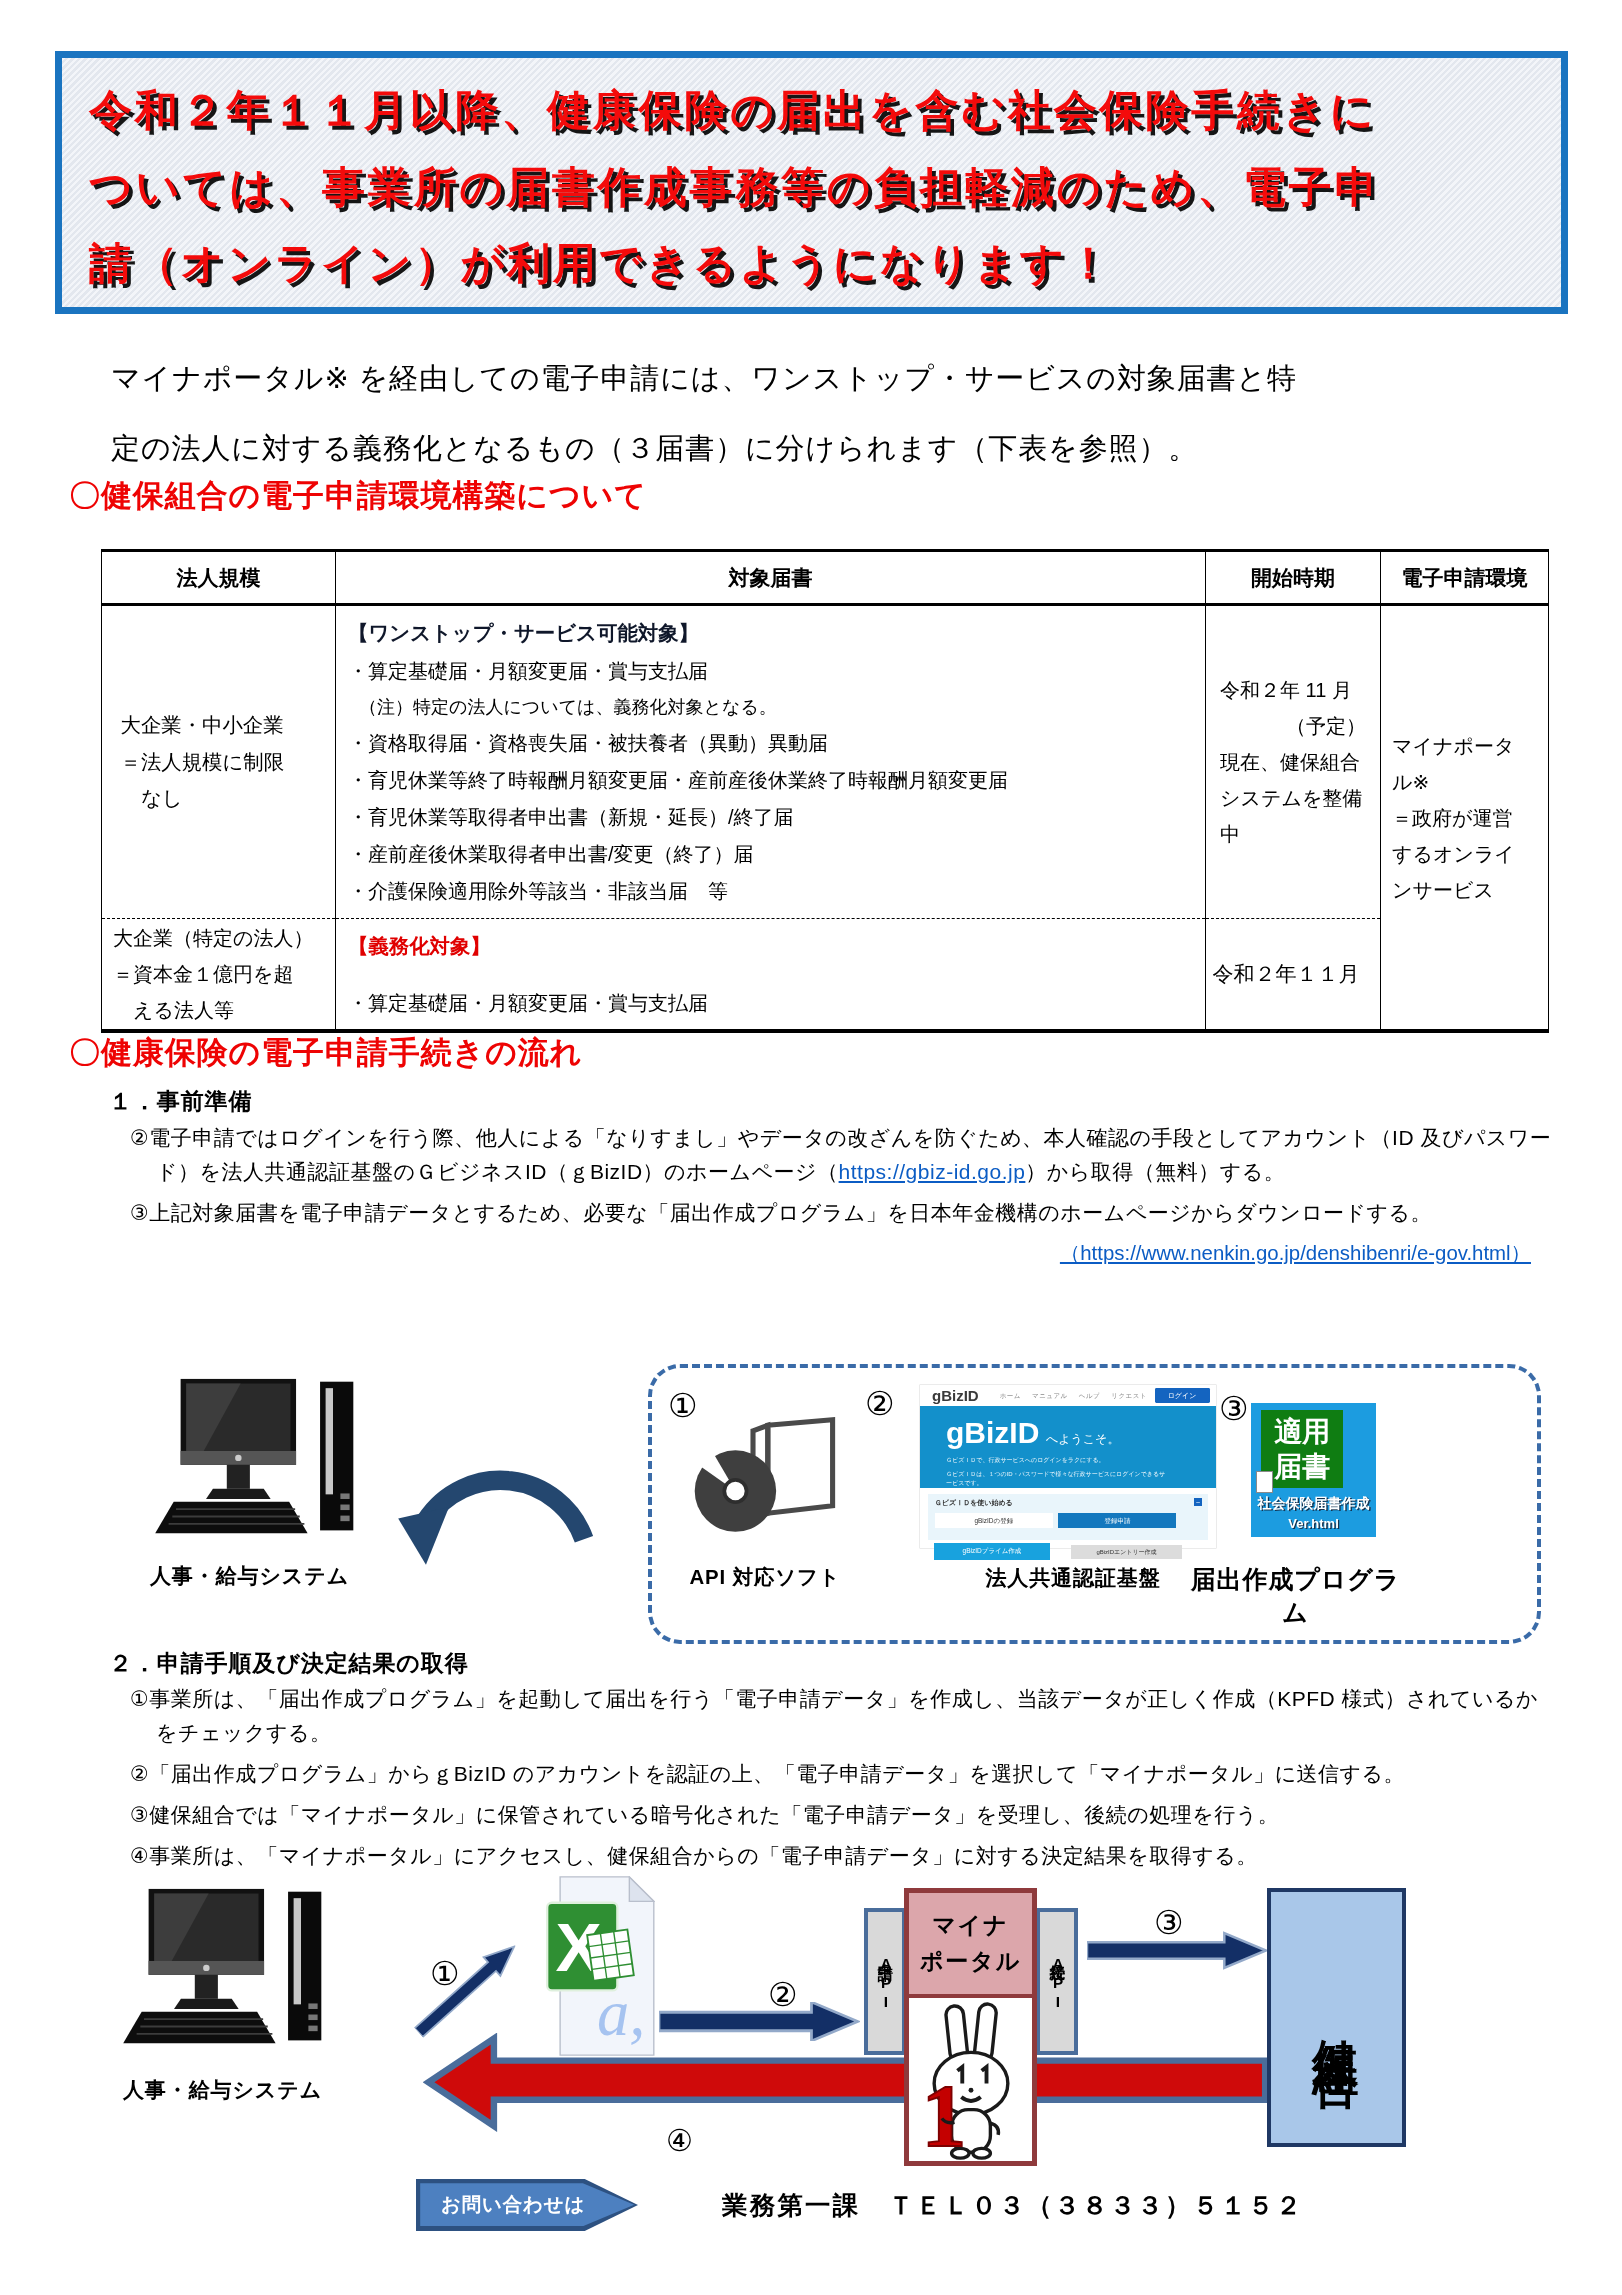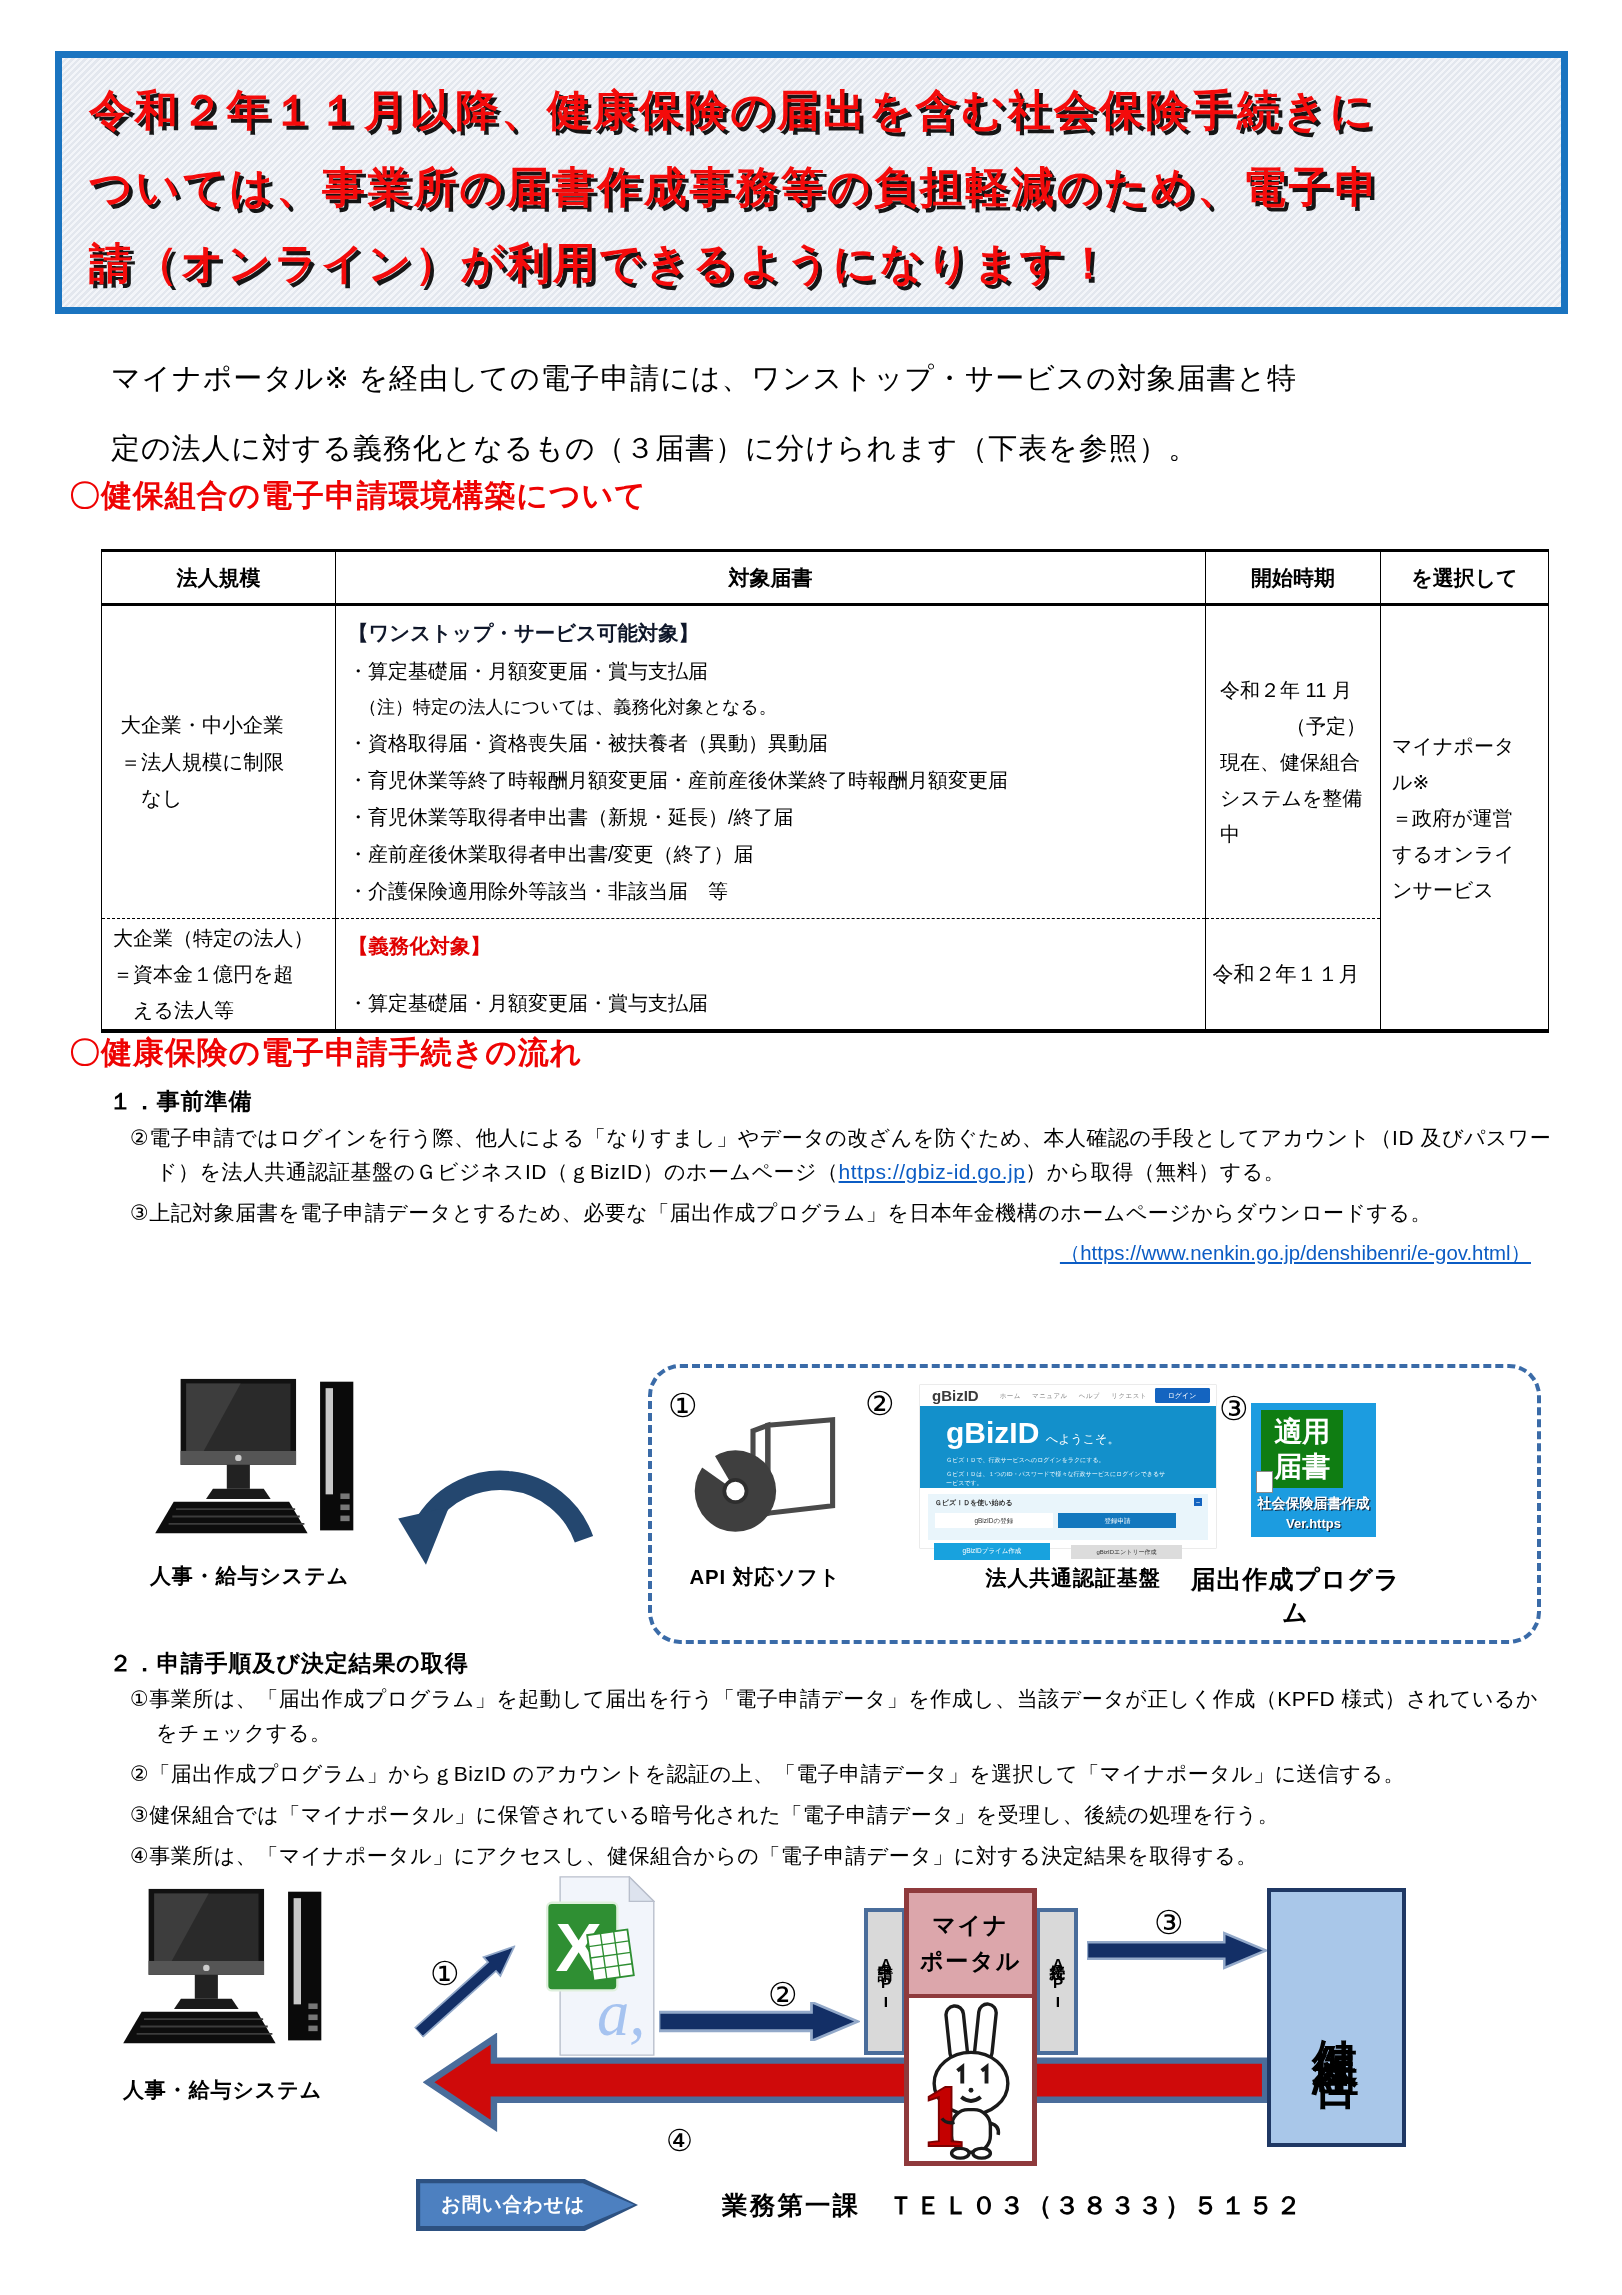--- a/index.html
+++ b/index.html
@@ -126,21 +126,21 @@
         <col style="width:234px">
         <col style="width:870px">
         <col style="width:175px">
         <col style="width:168px">
       </colgroup>
     <tbody>
         <tr>
       <th>法人規模</th>
       <th>対象届書</th>
       <th>開始時期</th>
-      <th>を選択して</th>
+      <th>電子申請環境</th>
     </tr>
     <tr class="r1">
       <td class="scale-cell pre">大企業・中小企業
 ＝法人規模に制限
 　なし</td>
       <td class="target-cell">
         <div class="cat-blue">【ワンストップ・サービス可能対象】</div>
         <div class="cell-line">・算定基礎届・月額変更届・賞与支払届</div>
         <div class="cell-note">（注）特定の法人については、義務化対象となる。</div>
         <div>
@@ -258,21 +258,21 @@
     </div>
     <div class="abs diagram-label" style="left:962px;top:200px;width:222px;">法人共通認証基盤</div>
 
     <div class="abs circled" style="left:1219px;top:28px;">③</div>
 
     <div class="abs prog-icon" style="left:1251px;top:39px;">
       <div class="prog-green pre">適用
 届書</div>
       <div class="prog-page"></div>
       <div class="prog-line1">社会保険届書作成</div>
-      <div class="prog-line2">Ver.https</div>
+      <div class="prog-line2">Ver.html</div>
     </div>
     <div class="abs diagram-label" style="left:1189px;top:199px;width:213px;font-size:25px;">届出作成プログラム</div>
   </div>
 
   <div class="abs step-title" style="left:109px;top:1648px;">２．申請手順及び決定結果の取得</div>
   <div class="abs flow-items" style="left:130px;top:1682px;width:1429px;">
       <div class="flow-item">①事業所は、「届出作成プログラム」を起動して届出を行う「電子申請データ」を作成し、当該データが正しく作成（KPFD 様式）されているかをチェックする。</div>
       <div class="flow-item">②「届出作成プログラム」からｇBizID のアカウントを認証の上、「電子申請データ」を選択して「マイナポータル」に送信する。</div>
       <div class="flow-item">③健保組合では「マイナポータル」に保管されている暗号化された「電子申請データ」を受理し、後続の処理を行う。</div>
       <div class="flow-item">④事業所は、「マイナポータル」にアクセスし、健保組合からの「電子申請データ」に対する決定結果を取得する。</div>

